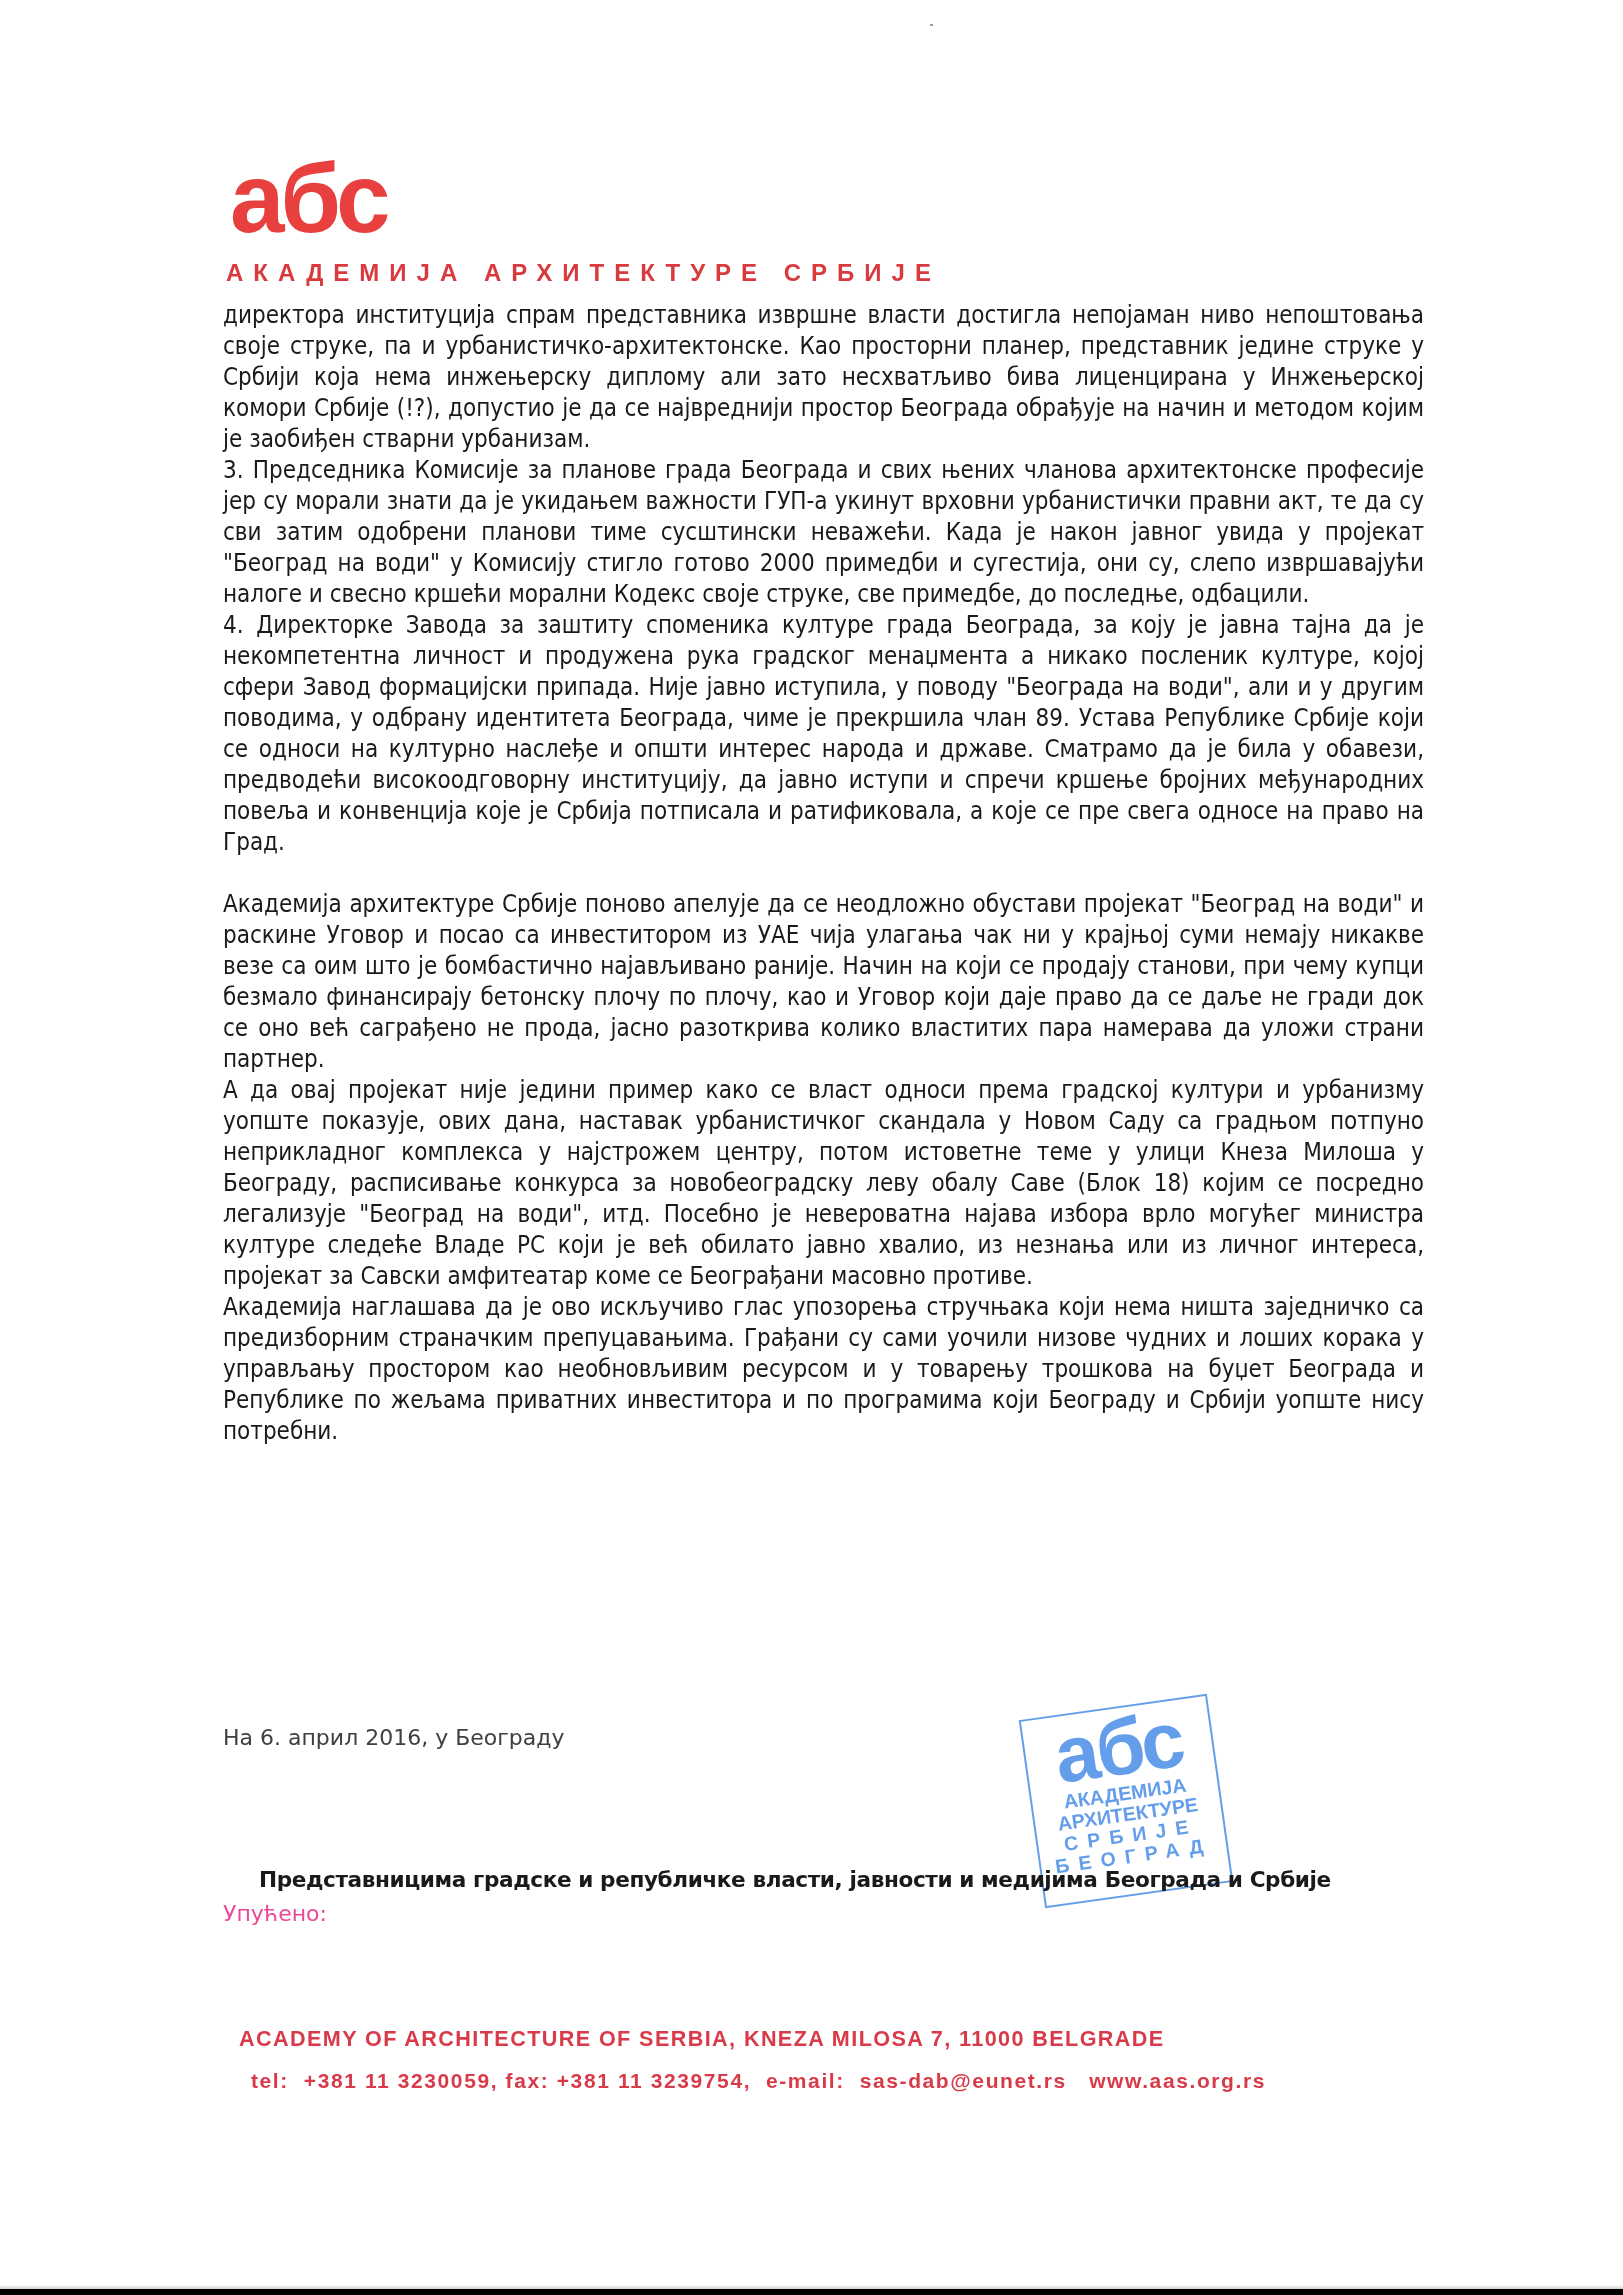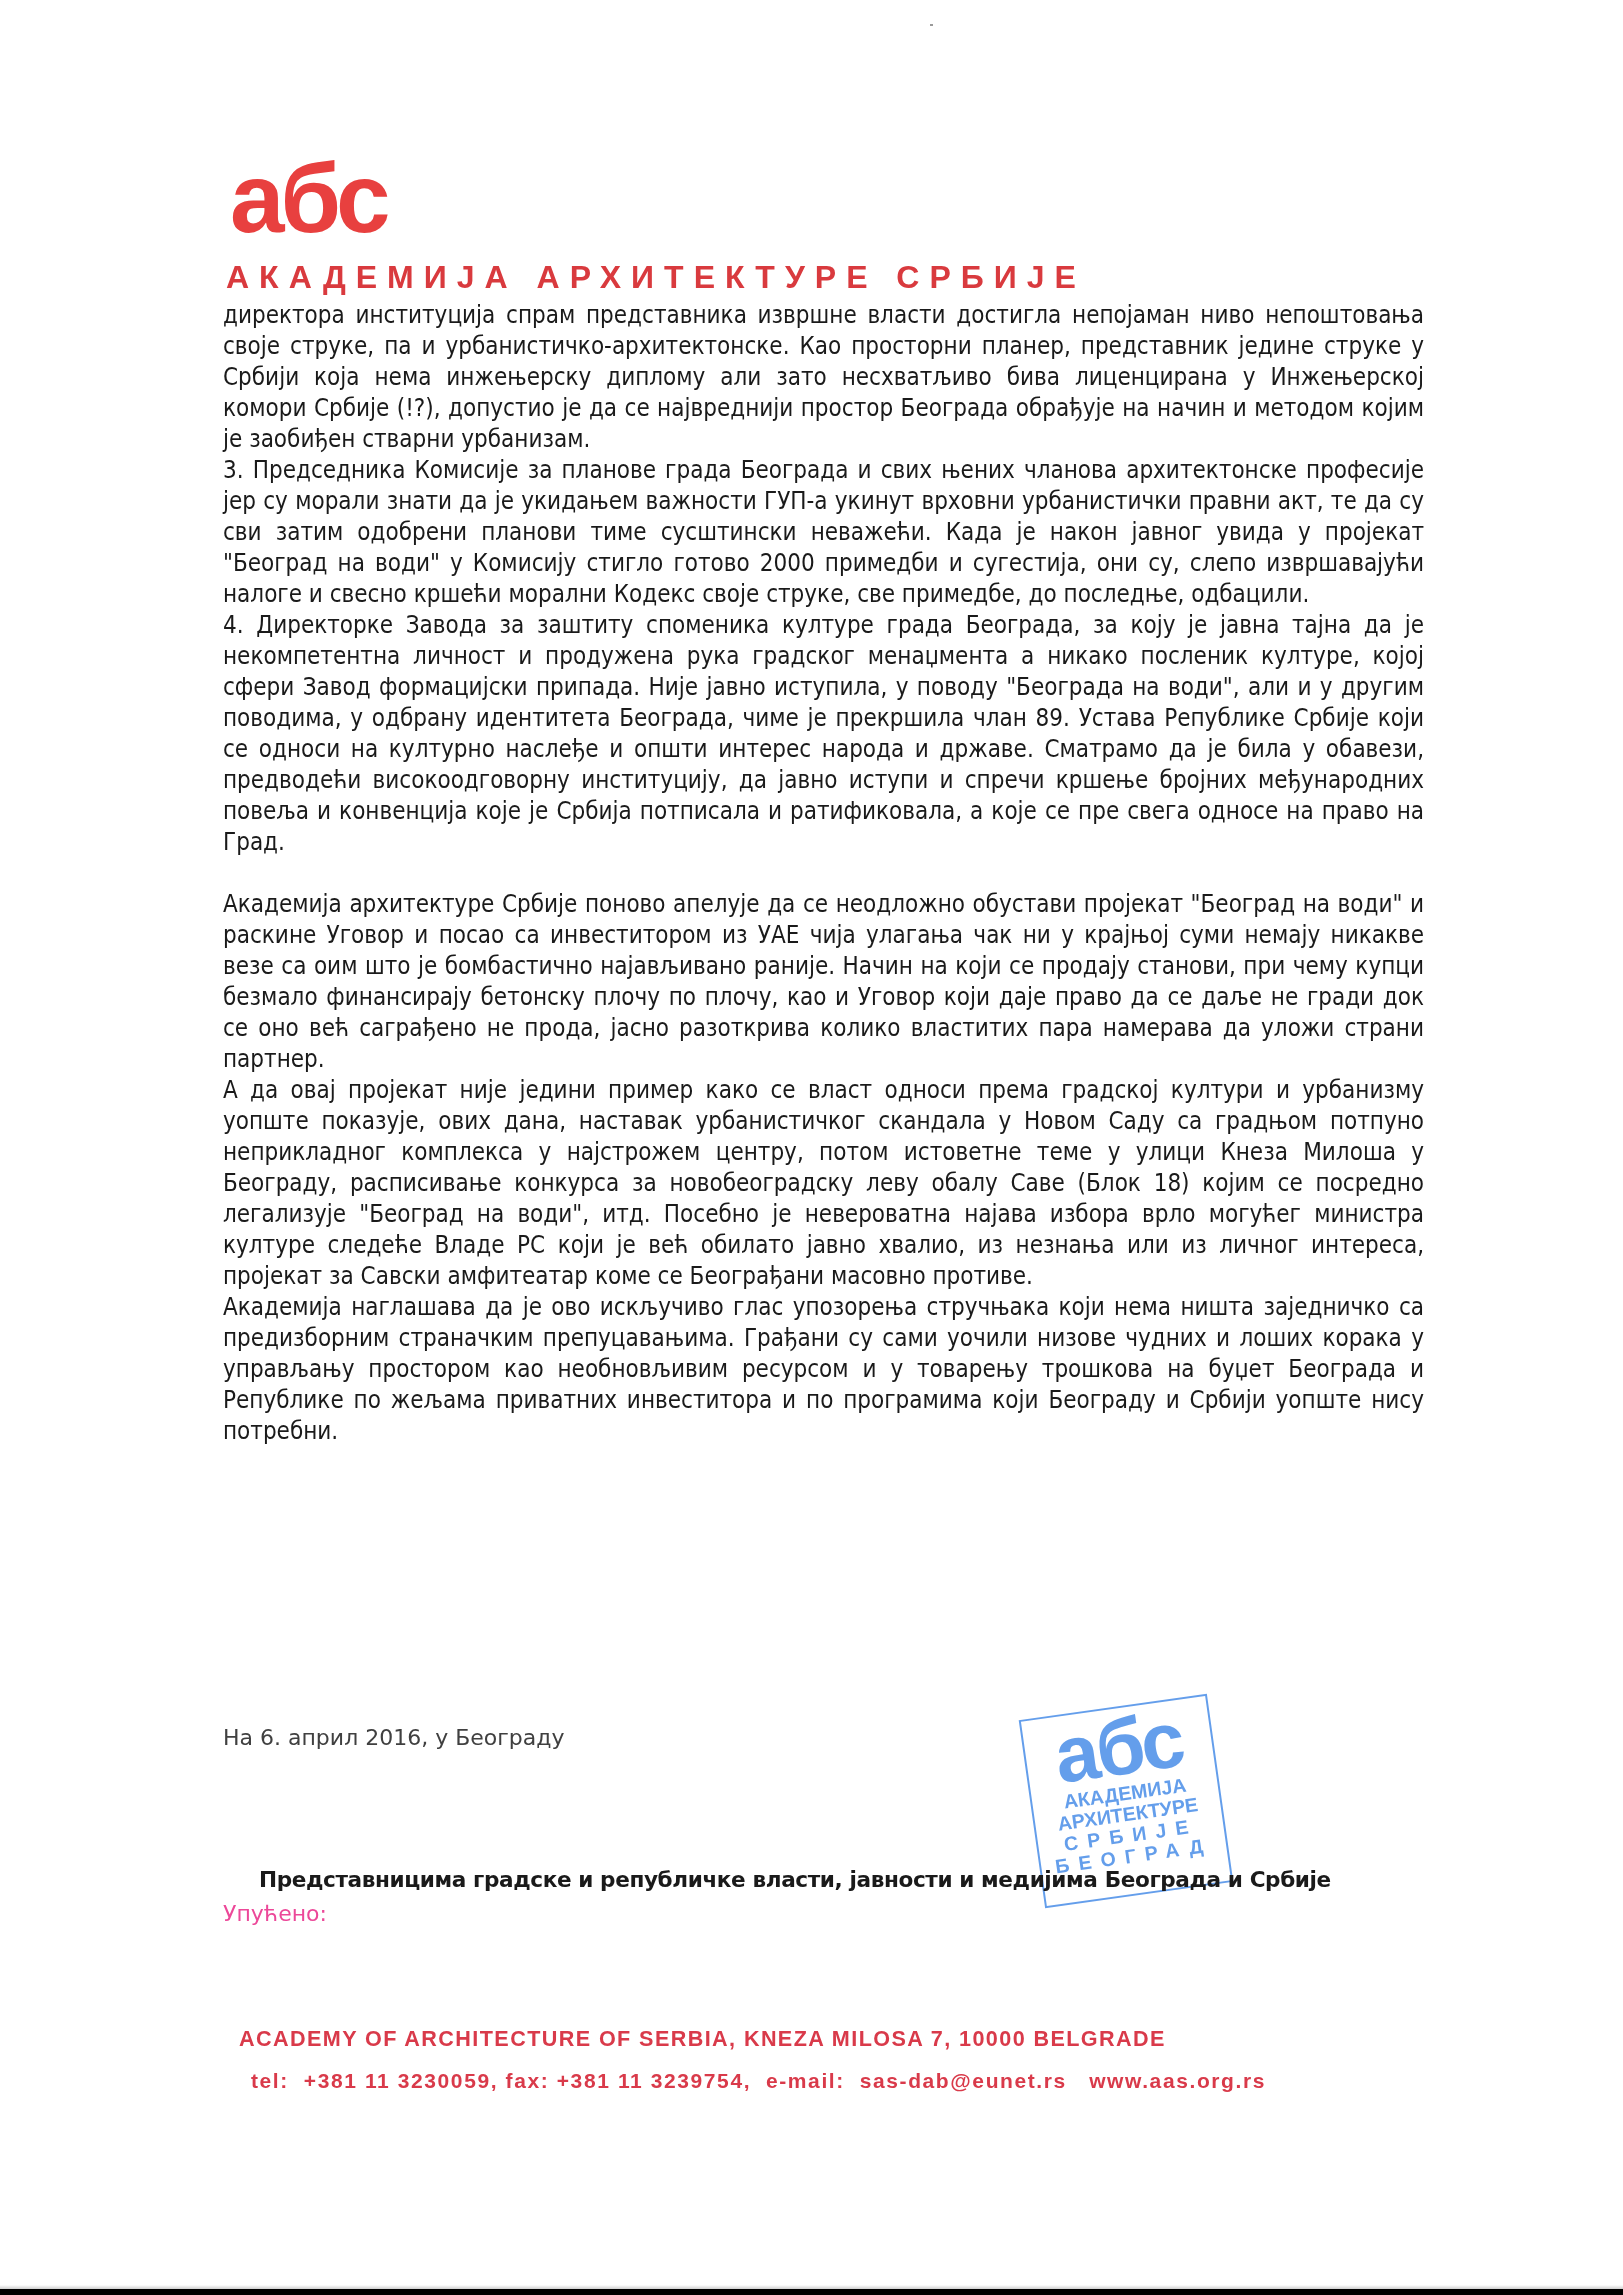--- a/index.html
+++ b/index.html
@@ -38,21 +38,21 @@
       letter-spacing: -3.9px;
       color: #e8403f;
       line-height: 1;
     }
     .org-name {
       position: absolute;
       left: 226px;
       top: 261px;
       font-family: "Liberation Sans", sans-serif;
       font-weight: bold;
-      font-size: 32px;
+      font-size: 24px;
       letter-spacing: 10px;
       color: #d93a3e;
       line-height: 1;
       white-space: nowrap;
     }
     .body-text {
       position: absolute;
       left: 223px;
       top: 300px;
       width: 1201px;
@@ -199,19 +199,19 @@
     <div class="stamp-logo">абс</div>
     <div class="stamp-line">АКАДЕМИЈА</div>
     <div class="stamp-line">АРХИТЕКТУРЕ</div>
     <div class="stamp-line wide">СРБИЈЕ</div>
     <div class="stamp-line wide">БЕОГРАД</div>
   </div>
 
   <div class="addressed-label">Упућено:</div>
   <div class="addressed-to">Представницима градске и републичке власти, јавности и медијима Београда и Србије</div>
 
-  <div class="footer-line1">ACADEMY OF ARCHITECTURE OF SERBIA,  KNEZA MILOSA 7,  10000 BELGRADE</div>
+  <div class="footer-line1">ACADEMY OF ARCHITECTURE OF SERBIA,  KNEZA MILOSA 7,  11000 BELGRADE</div>
   <div class="footer-line2">tel:  +381 11 3230059, fax: +381 11 3239754,  e-mail:  sas-dab@eunet.rs   www.aas.org.rs</div>
 
   <div class="bottom-band-shadow"></div>
   <div class="bottom-band"></div>
 </div>
 
 
 </body></html>

